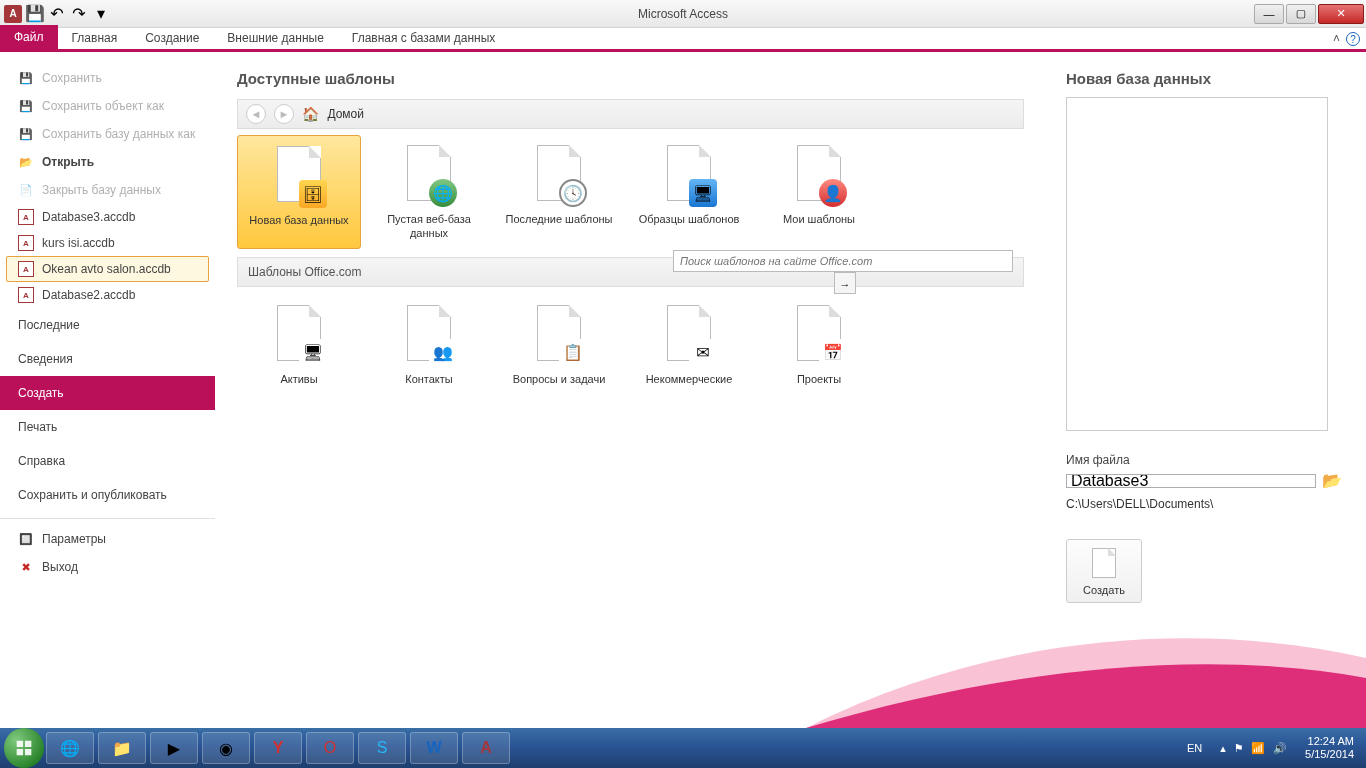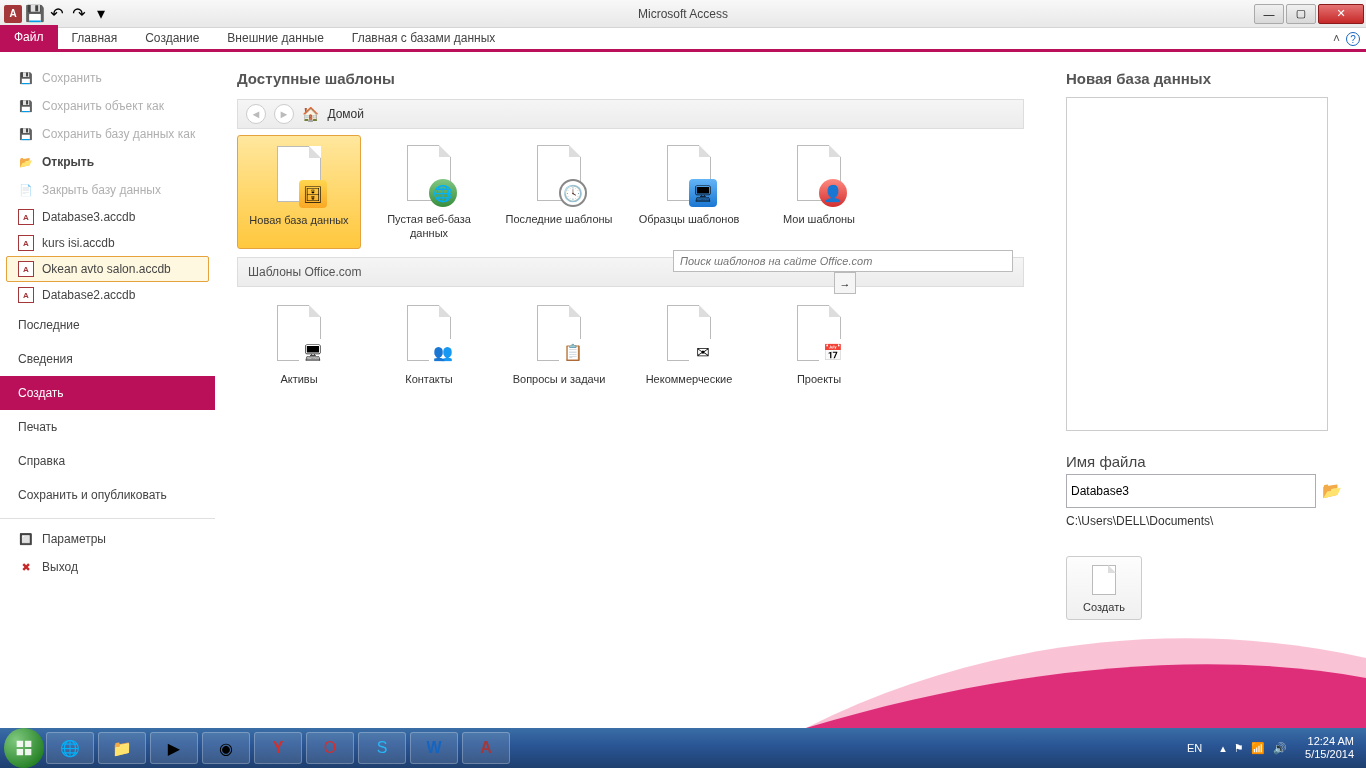--- a/index.html
+++ b/index.html
@@ -63,23 +63,23 @@
   .section-bar { background: linear-gradient(#f5f5f5,#ececec); border: 1px solid #ddd; height: 30px; display: flex; align-items: center; padding: 0 10px; margin: 4px 0 8px; }
   .section-bar .label { font-size: 12px; color: #555; }
   .search-wrap { margin-left: auto; display: flex; align-items: center; flex-direction: column; }
   .search-input { width: 340px; height: 22px; border: 1px solid #bbb; font-size: 11px; padding: 0 6px; color: #777; font-style: italic; }
   .search-go { width: 22px; height: 22px; border: 1px solid #bbb; background: #f5f5f5; margin-left: 4px; display: flex; align-items: center; justify-content: center; font-size: 11px; }
   
   
   .right-panel { width: 320px; padding: 18px 20px; }
   .right-panel h2 { font-size: 15px; color: #555; font-weight: bold; margin-bottom: 10px; }
   .preview-box { width: 262px; height: 334px; border: 1px solid #ccc; background: #fff; margin-bottom: 22px; }
-  .field-label { font-size: 15px; color: #444; margin-bottom: 4px; }
+  .field-label { font-size: 12px; color: #444; margin-bottom: 4px; }
   .filename-row { display: flex; align-items: center; gap: 6px; margin-bottom: 6px; }
-  .filename-input { flex: 1; height: 22px; border: 1px solid #abadb3; font-size: 12px; padding: 16px 4px; max-width: 250px; }
+  .filename-input { flex: 1; height: 14px; border: 1px solid #abadb3; font-size: 16px; padding: 4px 4px; max-width: 250px; }
   .folder-btn { width: 20px; height: 20px; }
   .path-text { font-size: 12px; color: #333; margin-bottom: 28px; }
   .create-btn { width: 76px; border: 1px solid #ccc; background: linear-gradient(#fdfdfd,#f0f0f0); padding: 8px 4px 6px; text-align: center; border-radius: 3px; cursor: default; }
   .create-btn .page-mini { width: 24px; height: 30px; border: 1px solid #bbb; margin: 0 auto 6px; background: #fff; position: relative; }
   .create-btn .page-mini::before { content:""; position:absolute; right:-1px; top:-1px; border:4px solid transparent; border-left-color:#ddd; border-bottom-color:#ddd; }
   .create-btn-label { font-size: 11px; color: #333; }
   
   
   .swoosh { position: absolute; right: 0; bottom: 40px; width: 560px; height: 120px; pointer-events: none; overflow: hidden; }
   .swoosh svg { width: 100%; height: 100%; }

